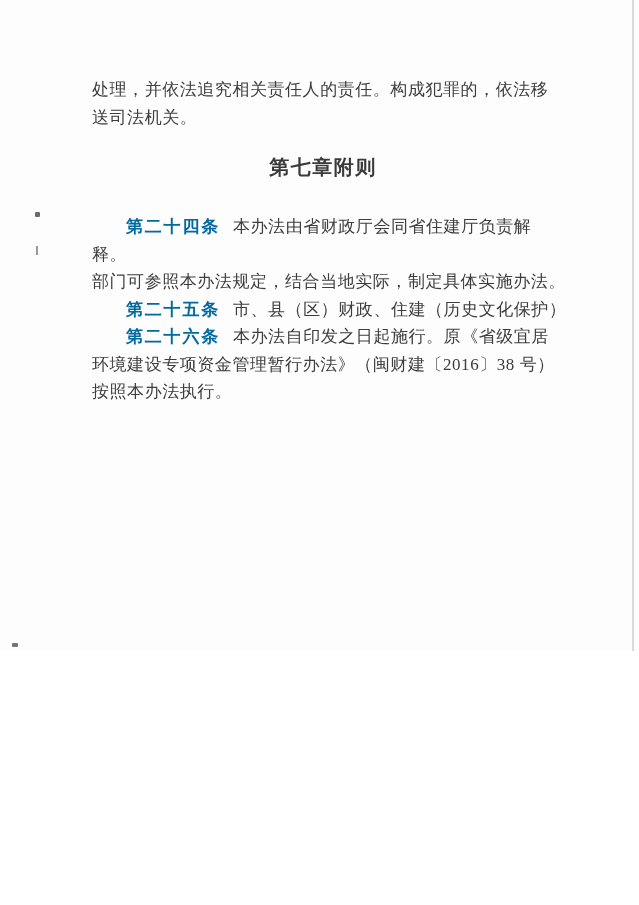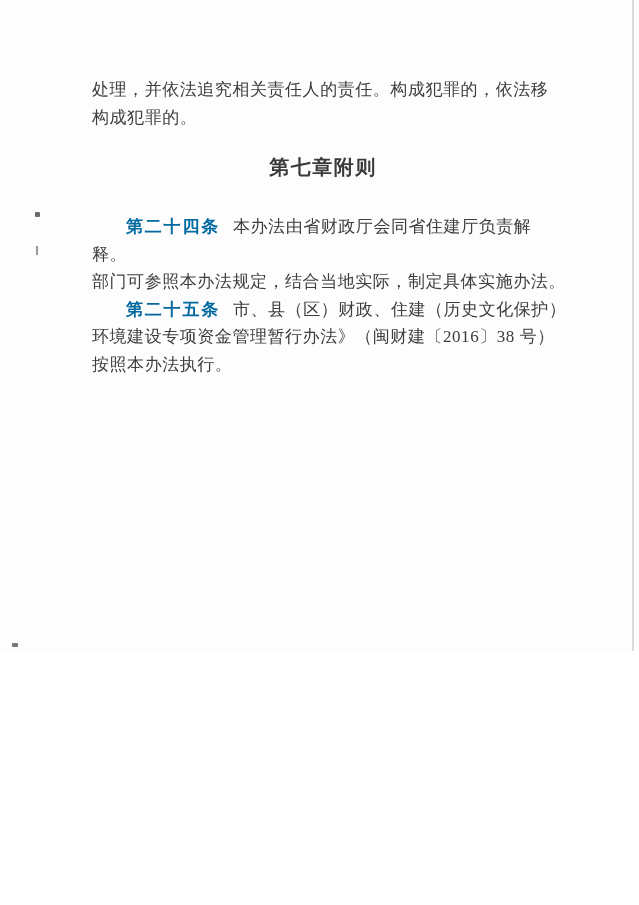--- a/index.html
+++ b/index.html
@@ -87,21 +87,21 @@
   <div class="scan-edge"></div>
   <div class="speck speck-1"></div>
   <div class="speck speck-2"></div>
   <div class="speck speck-3"></div>
   <div class="speck speck-4"></div>
 
   <div class="body-text">
 
     <p class="para">
       <span class="line">处理，并依法追究相关责任人的责任。构成犯罪的，依法移</span>
-      <span class="line">构成犯罪的。</span>
+      <span class="line">送司法机关。</span>
     </p>
 
     <h2 class="chapter">
       <span>第七章</span><span class="chapter-title">附则</span>
     </h2>
 
     <p class="para">
       <span class="line indent">
         <b class="term">第二十四条</b><span>本办法由省财政厅会同省住建厅负责解</span>
       </span>
@@ -109,20 +109,23 @@
     </p>
 
     <p class="para">
       <span class="line">部门可参照本办法规定，结合当地实际，制定具体实施办法。</span>
       <span class="line indent">
         <b class="term">第二十五条</b><span>市、县（区）财政、住建（历史文化保护）</span>
       </span>
     </p>
 
     <p class="para">
+      <span class="line indent">
+        <b class="term">第二十六条</b><span>本办法自印发之日起施行。原《省级宜居</span>
+      </span>
       <span class="line">环境建设专项资金管理暂行办法》（闽财建〔2016〕38 号）</span>
       <span class="line">按照本办法执行。</span>
     </p>
 
   </div>
 
   <div class="page-number">11</div>
 
 </div>
 

